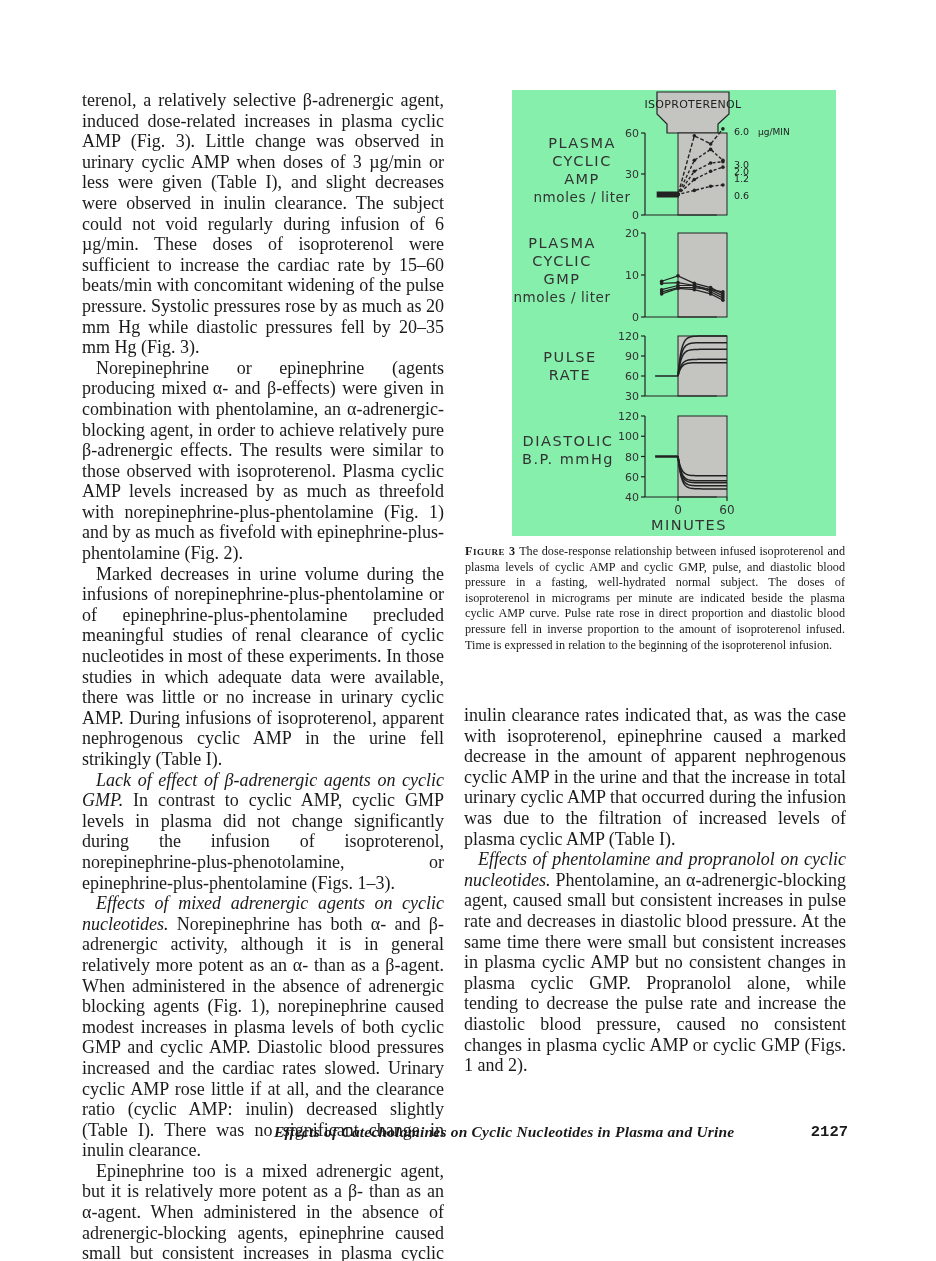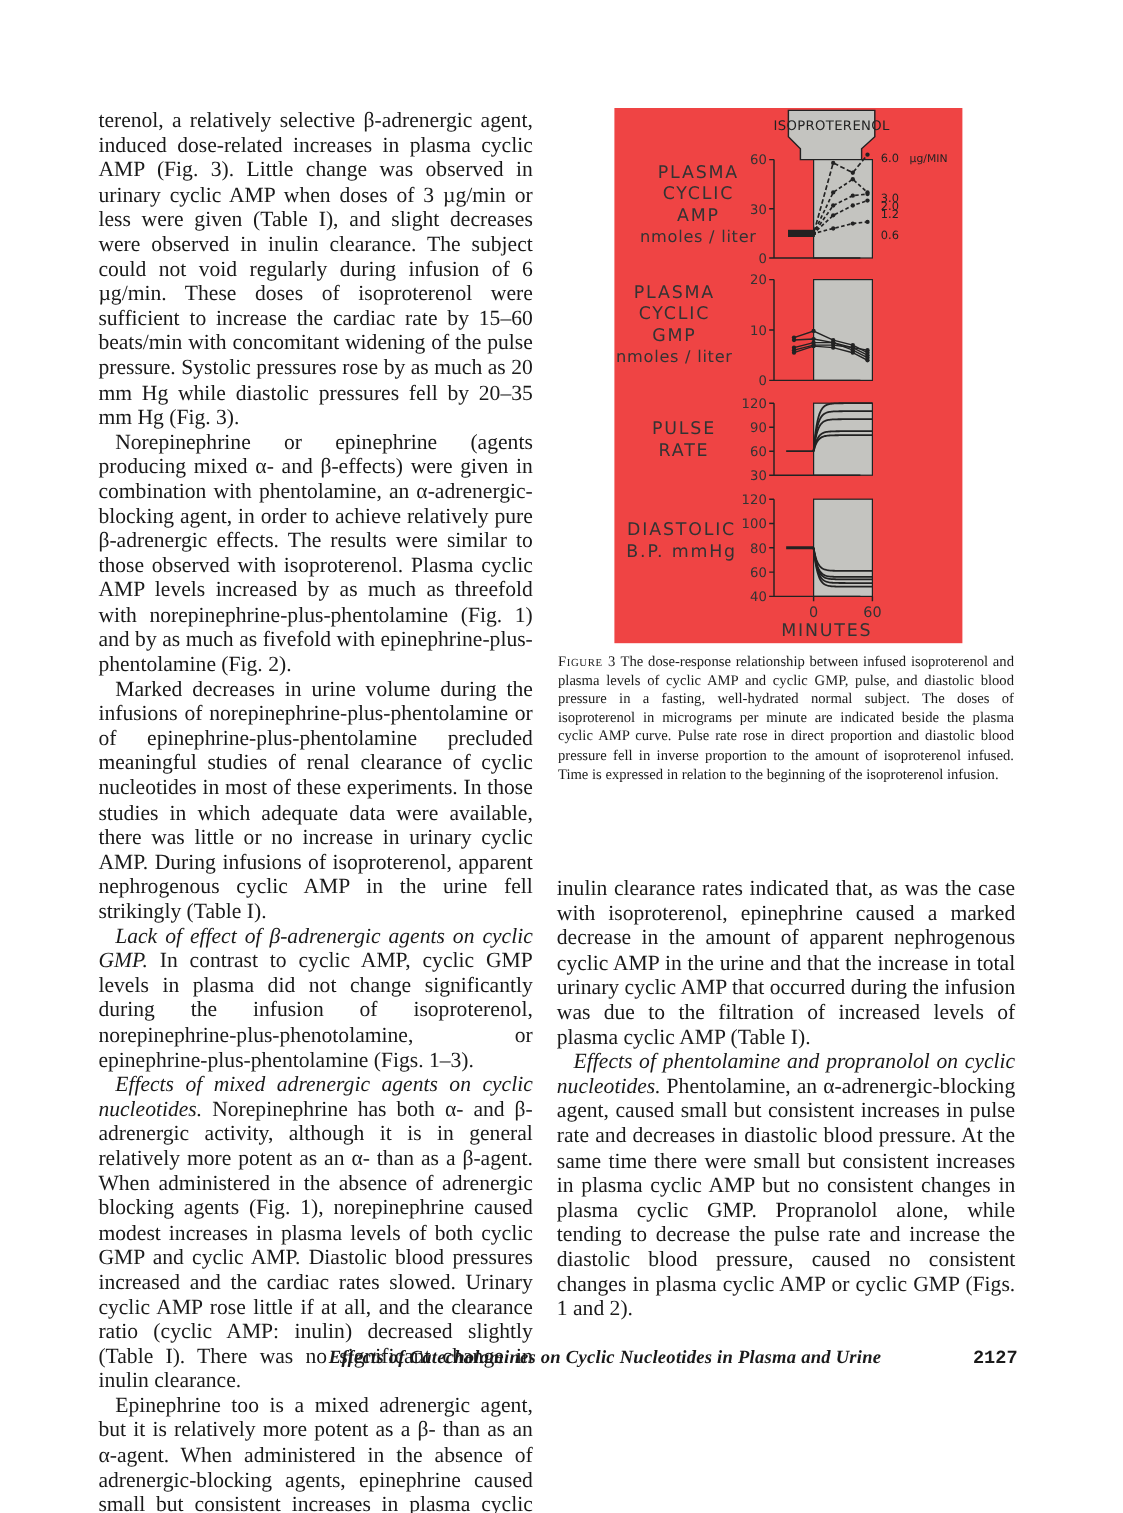--- a/index.html
+++ b/index.html
@@ -1,28 +1,28 @@
 <!DOCTYPE html>
 <html><head>
 <meta charset="utf-8">
 <style>
   html, body { margin:0; padding:0; }
   body { width:936px; height:1261px; background:#ffffff; position:relative; overflow:hidden;
          font-family:"Liberation Serif", "DejaVu Serif", serif; color:#1a1a1a; }
   .col { position:absolute; font-size:18px; line-height:20.6px; text-align:justify; }
   #col-left { left:82px; top:90px; width:362px; }
-  #col-right-bottom { left:464px; top:730px; width:382px; }
+  #col-right-bottom { left:464px; top:705px; width:382px; }
   .col p { margin:0; text-indent:14px; }
   .col p.noindent { text-indent:0; }
   .col p + p { margin-top:0; }
   .ital { font-style:italic;margin-top:16px; }
-  #figure { position:absolute; left:512px; top:90px; width:290px; height:446px; background:#ef4444; }
+  #figure { position:absolute; left:512px; top:90px; width:324px; height:446px; background:#86efac; }
   #figure svg { position:absolute; left:0; top:0; }
   #caption { position:absolute; left:465px; top:544px; width:380px; font-size:12.2px; line-height:15.6px; text-align:justify; }
-  #caption .fig-label { font-variant:small-caps; letter-spacing:0.5px; }
+  #caption .fig-label { font-variant:small-caps; letter-spacing:0.5px;font-weight:bold; }
   #footer { position:absolute; left:258px; top:1123px; width:590px; font-size:15.5px; }
   #footer .runhead { font-style:italic; font-weight:bold; letter-spacing:0.2px;margin-left:16px; }
   #footer .pagenum { position:absolute; right:0; top:0; font-weight:bold;font-family:Liberation Mono, monospace; }
   .panel-label { font-family:"DejaVu Sans", "Liberation Sans", sans-serif; fill:#333; font-size:14.5px; letter-spacing:1.5px; }
   .tick-label { font-family:"DejaVu Sans", "Liberation Sans", sans-serif; fill:#333; font-size:11px; }
   .dose-label { font-family:"DejaVu Sans", "Liberation Sans", sans-serif; fill:#222; font-size:9.5px; }
   .axis { stroke:#222; stroke-width:1.2; fill:none; }
 </style>
 </head>
 <body>

